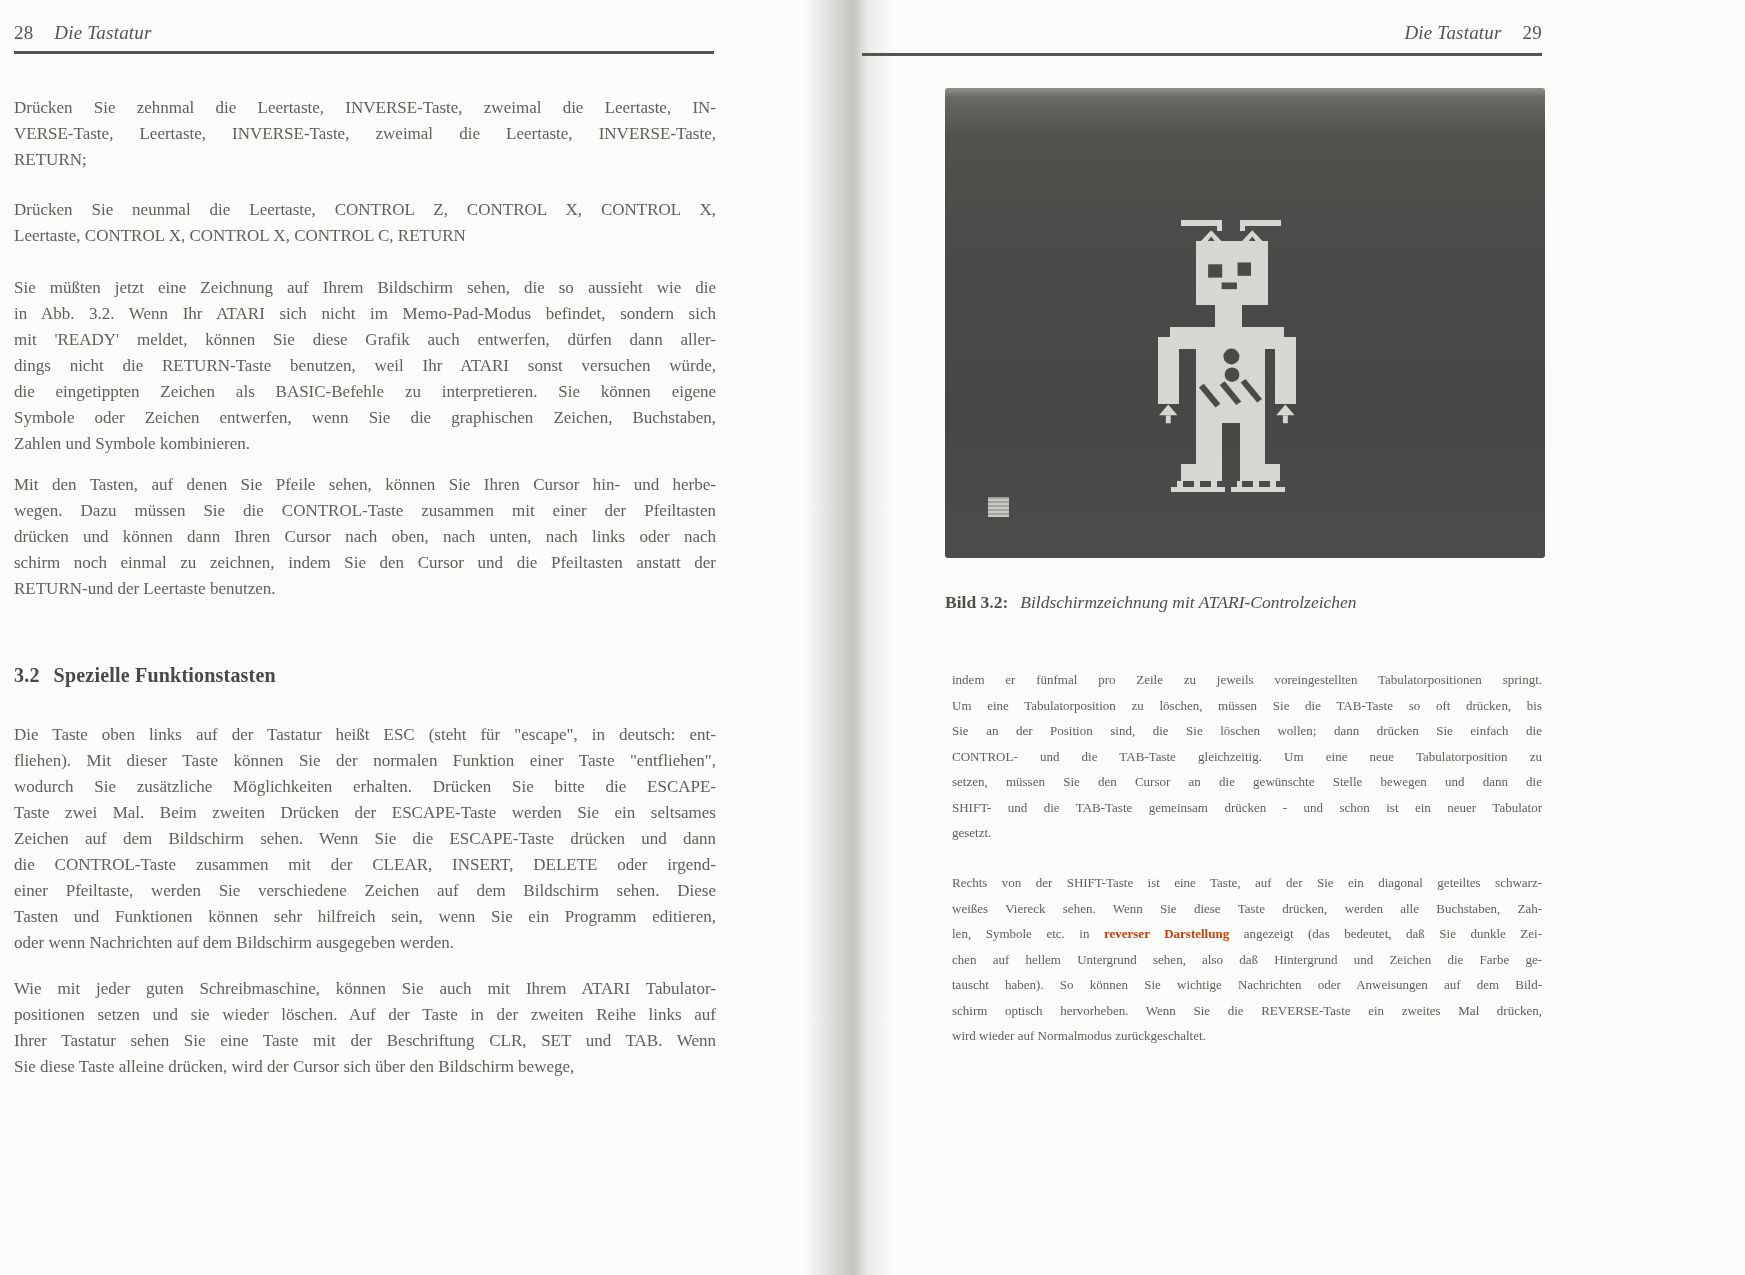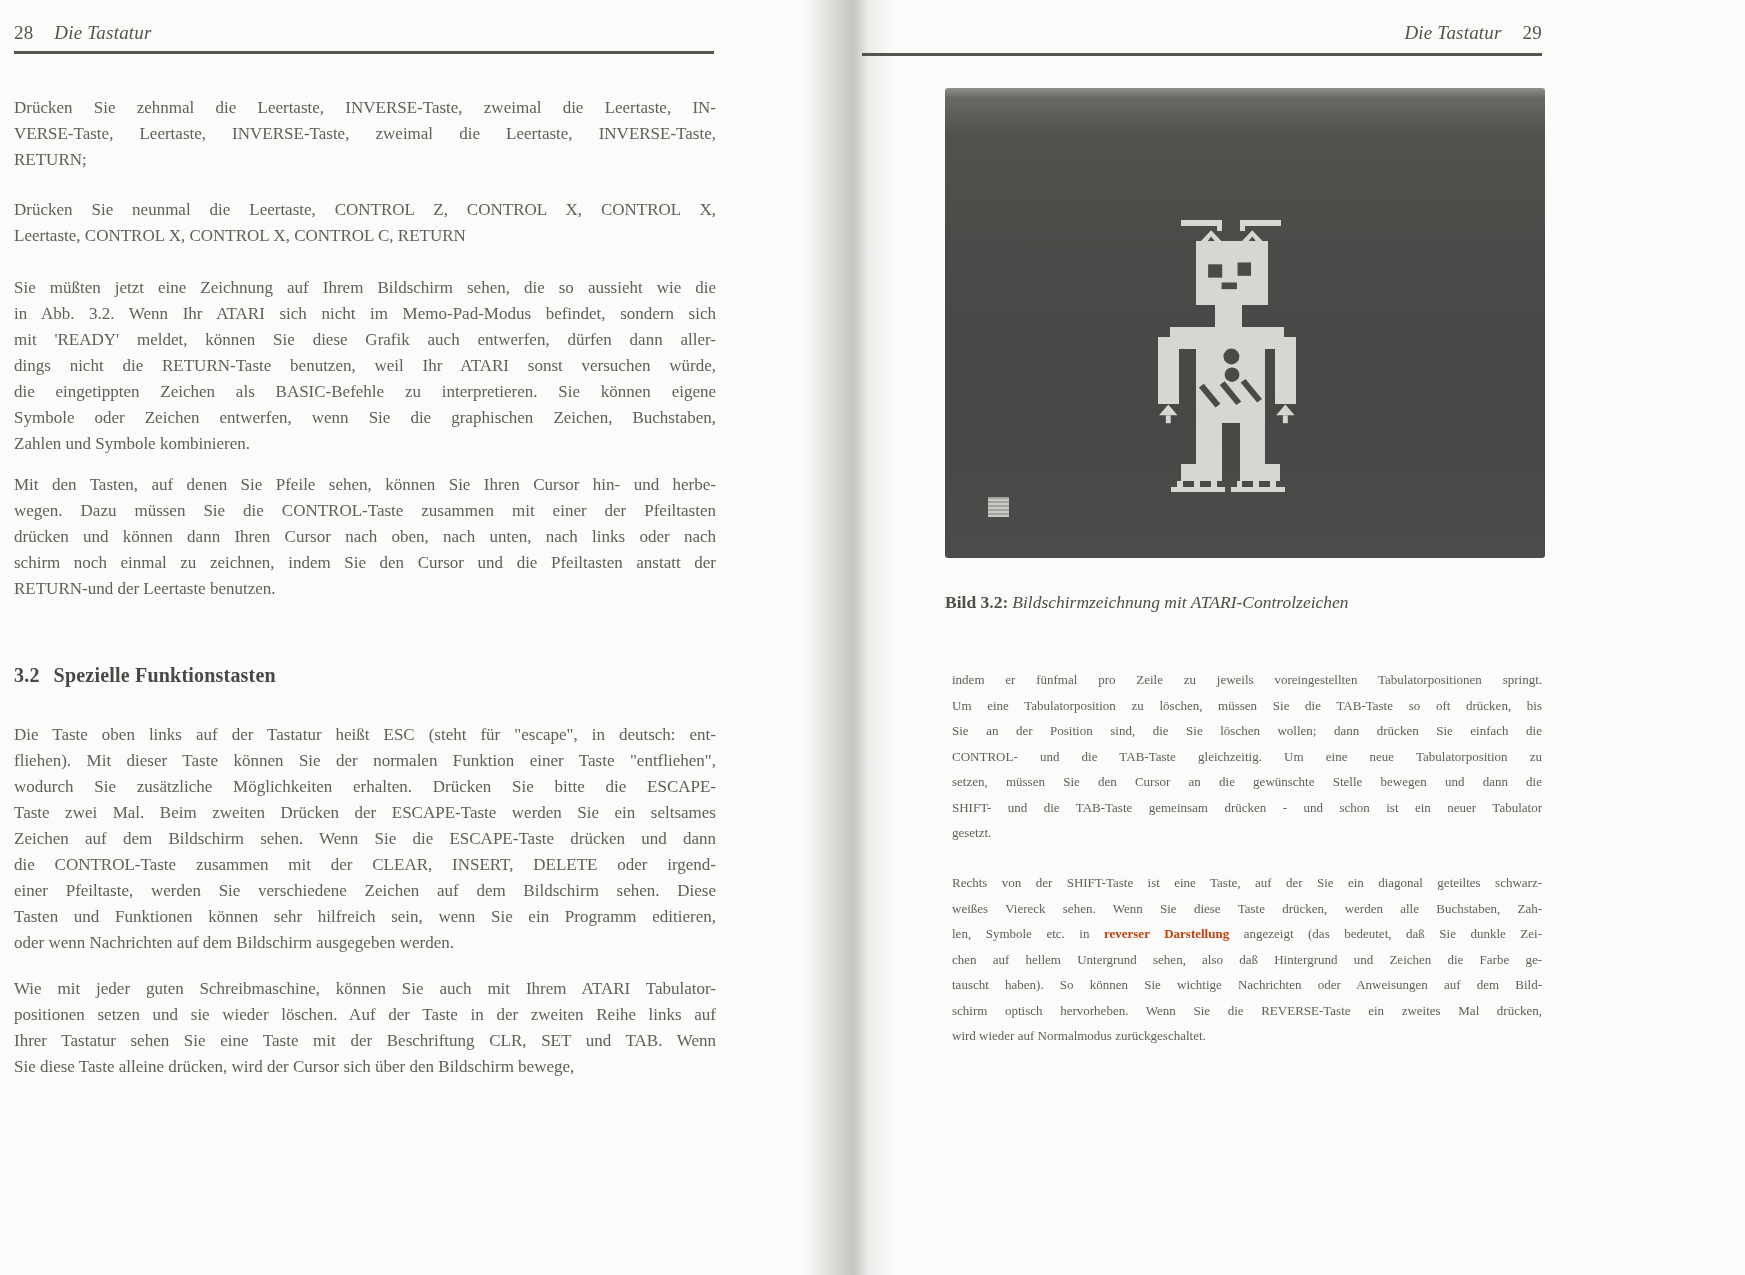--- a/index.html
+++ b/index.html
@@ -61,21 +61,21 @@
   .pixel-man{position:absolute;left:211px;top:132px;width:141px;height:273px;}
   .screen-cursor{
     position:absolute;left:43px;top:409px;width:21px;height:20px;
     background:#c9c9c5;
     background-image:repeating-linear-gradient(180deg,rgba(90,90,88,.35) 0 2px,rgba(0,0,0,0) 2px 4px);
   }
   .figure-caption{
     position:absolute;left:945px;top:592px;width:600px;
     font-size:17.5px;color:#504e4a;
   }
-  .figure-caption .cap-label{font-weight:700;font-style:normal;margin-right:4px;}
+  .figure-caption .cap-label{font-weight:700;font-style:normal;margin-right:12px;}
   .figure-caption .cap-text{font-style:italic;}
 </style>
 </head>
 <body>
 
 <div class="scan">
 
   <div>
     <div class="runhead" style="left:14px;">
       <span class="pnum" style="margin-left:0;">28</span>

